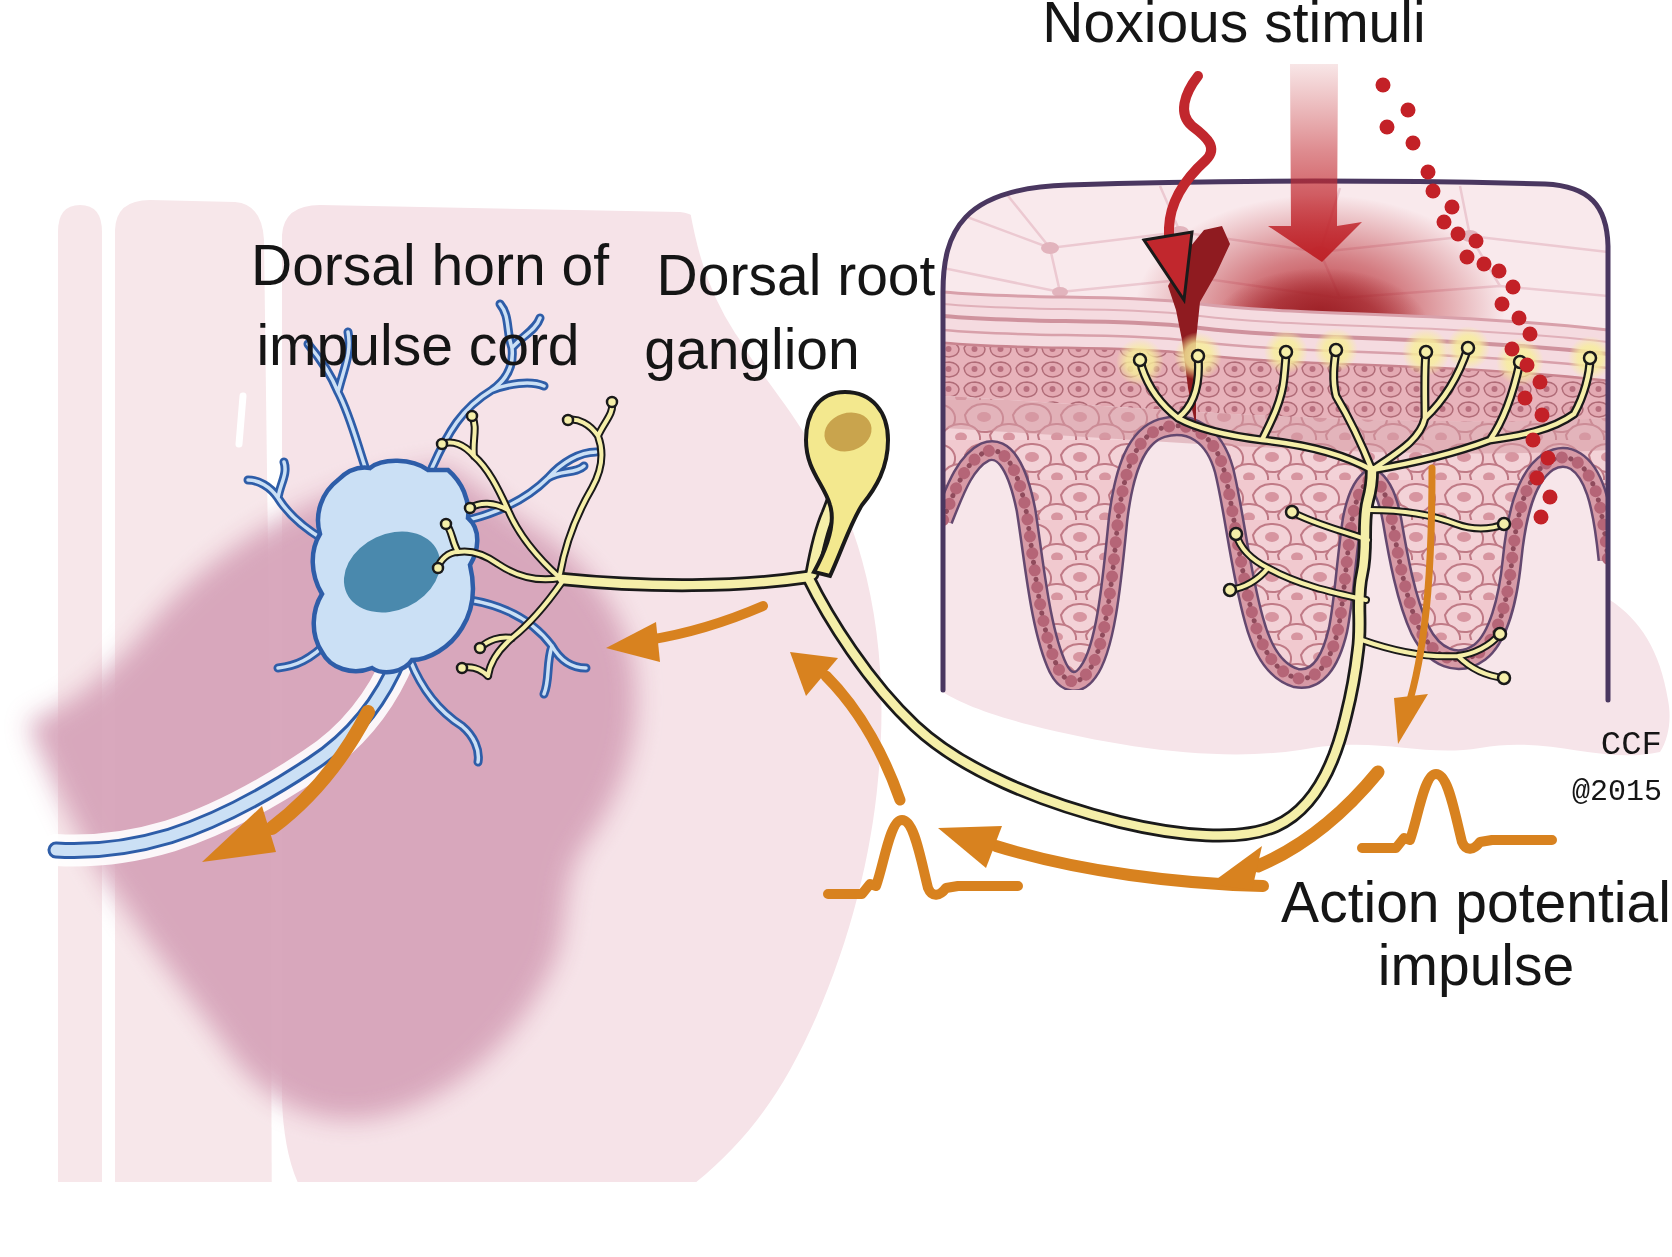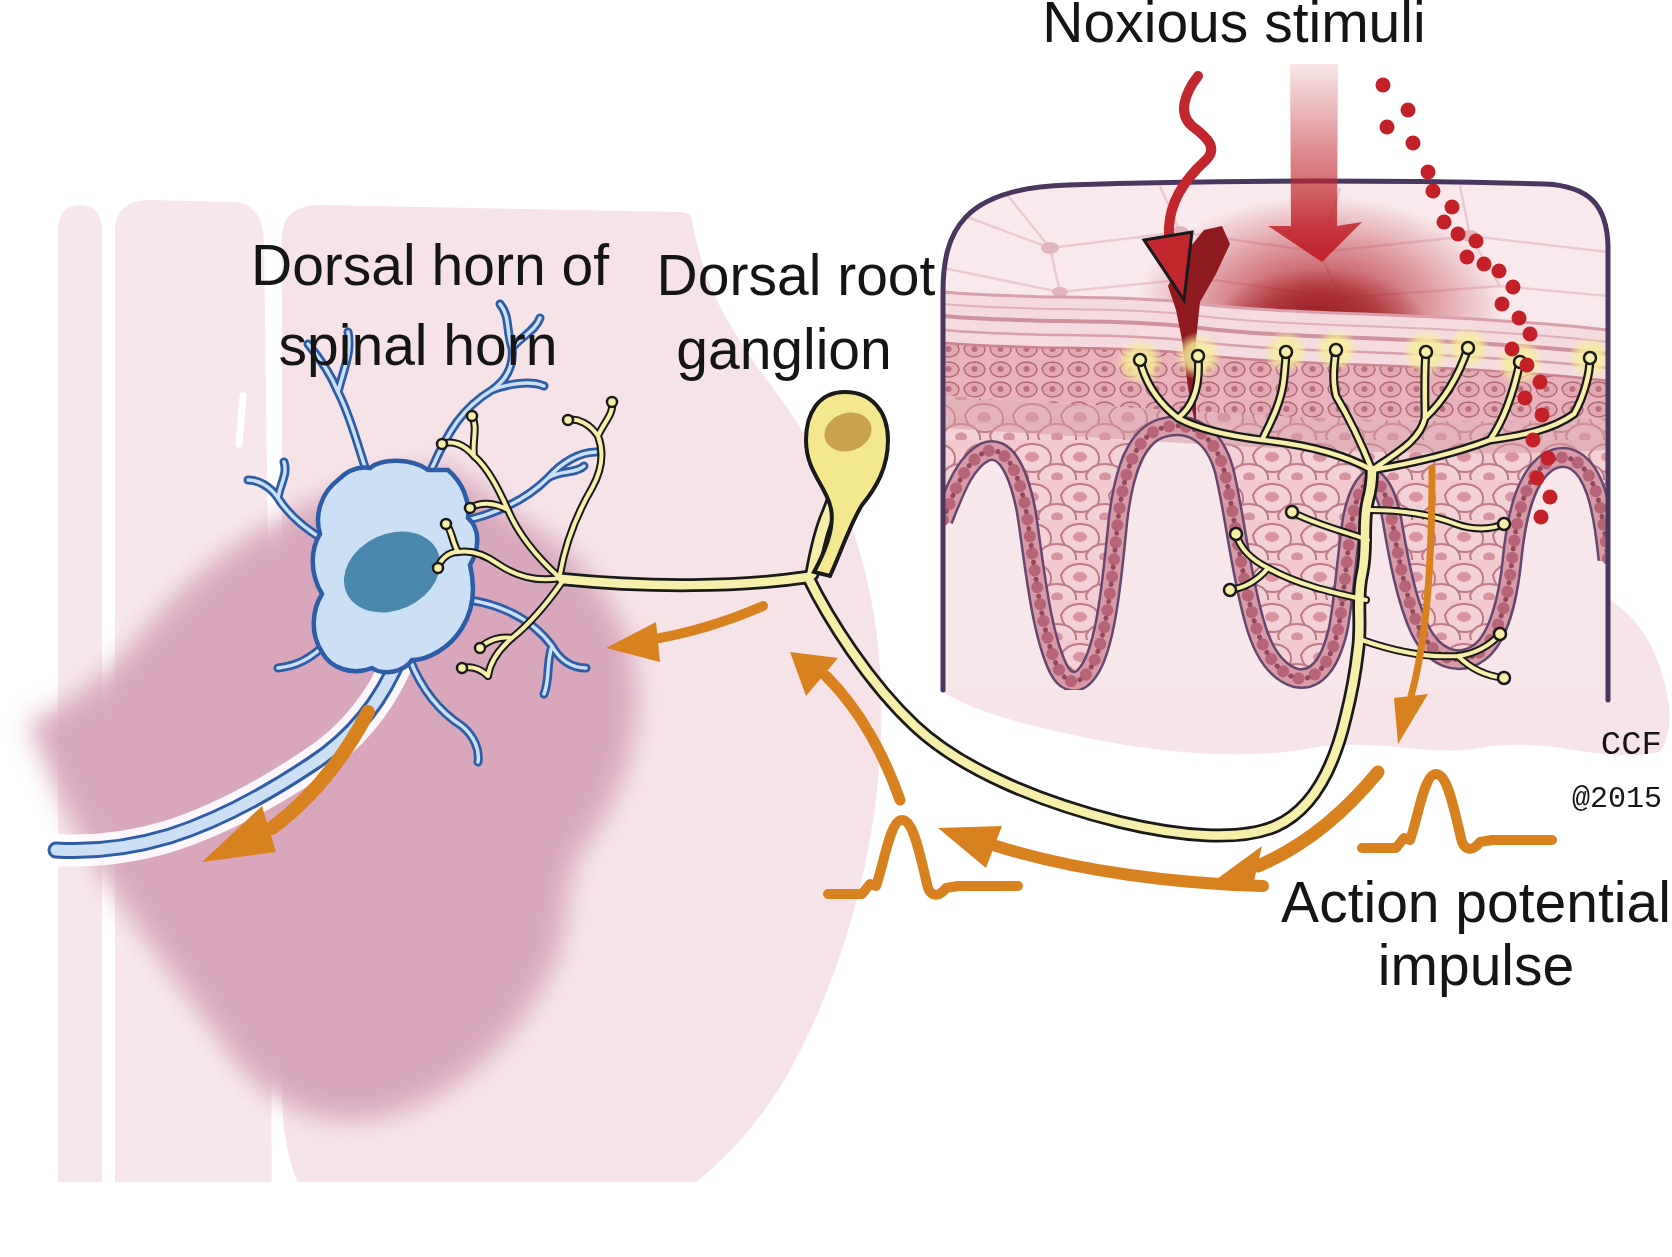--- a/index.html
+++ b/index.html
@@ -7,21 +7,21 @@
     position:relative;width:1672px;height:1182px;background:#ffffff;overflow:hidden;
     font-family:"Liberation Sans", sans-serif;
   }
   #art{position:absolute;left:0;top:0;}
   .lbl{
     position:absolute;color:#151515;font-family:"Liberation Sans", sans-serif;
     font-size:57px;line-height:1.0;white-space:nowrap;letter-spacing:0px;
   }
   .ctr{transform:translateX(-50%);text-align:center;}
   .credit{font-size:34px;text-align:right;line-height:1.0;}
-  .credit .ln2{font-size:30px;margin-top:22px;text-align:right;}
+  .credit .ln2{font-size:30px;margin-top:15px;text-align:right;}
 </style>
 </head>
 <body>
 
 <div id="stage">
 
 <svg id="art" width="1672" height="1257" viewBox="0 0 1672 1257">
   <defs>
     <radialGradient id="gBurnOuter" cx="50%" cy="50%" r="50%">
       <stop offset="0%" stop-color="#b5242b" stop-opacity="0.9"></stop>
@@ -297,24 +297,24 @@
 
   <g fill="none" stroke-linecap="round" stroke-linejoin="round" stroke="#d8821f">
     <path stroke-width="10" d="M828,894 h34 l8,-10 l6,2 c8,-22 14,-66 26,-66 c12,0 18,36 26,68 c4,10 12,8 18,0 l12,-2 h60"></path>
     <path stroke-width="10" d="M1362,848 h34 l8,-10 l6,2 c8,-22 14,-66 26,-66 c12,0 18,36 26,68 c4,10 12,8 18,0 l12,-2 h60"></path>
   </g>
 </svg>
 
 <div class="lbl ctr" style="left:1234px; top:-6px;">Noxious stimuli</div>
 
 <div class="lbl ctr" style="left:430px; top:237px;">Dorsal horn of</div>
-<div class="lbl ctr" style="left:418px; top:317px;">spinal horn</div>
+<div class="lbl ctr" style="left:418px; top:317px;">impulse cord</div>
 
 <div class="lbl ctr" style="left:796px; top:247px;">Dorsal root</div>
-<div class="lbl ctr" style="left:784px; top:321px;">ganglion</div>
+<div class="lbl ctr" style="left:752px; top:321px;">ganglion</div>
 
 
 <div class="lbl ctr" style="left:1476px; top:937px;">impulse</div>
 <div class="lbl ctr" style="left:1476px; top:874px;">Action potential</div>
 
 <div class="lbl credit" style="right:10px; top:728px; left:auto;font-family:Liberation Mono, monospace;">
   <div class="ln1">CCF</div>
   <div class="ln2">@2015</div>
 </div>
 

